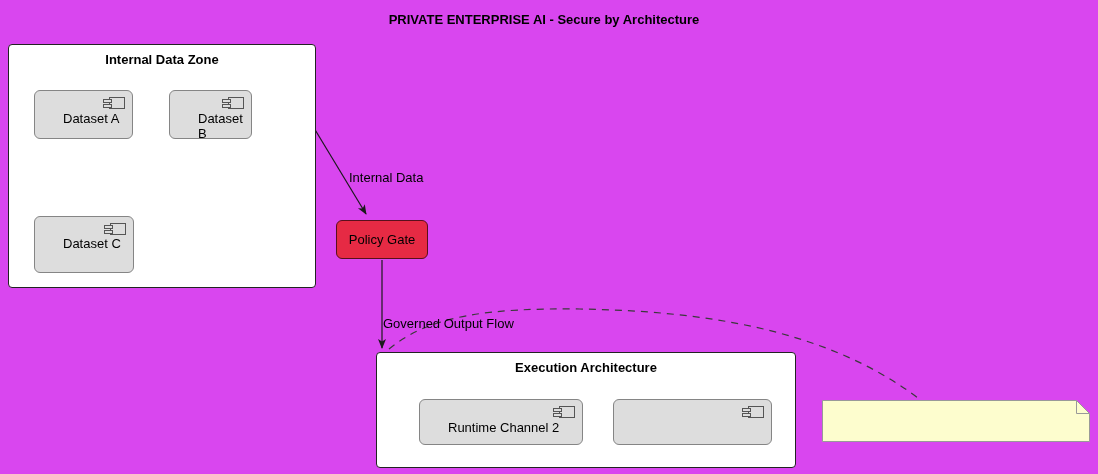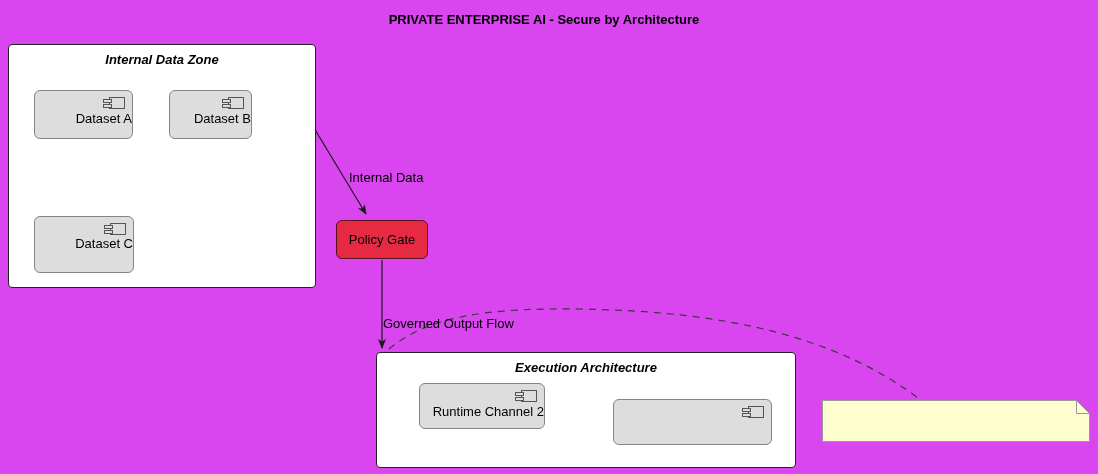--- a/index.html
+++ b/index.html
@@ -20,34 +20,34 @@
   .package{
     position:absolute;
     background:#ffffff;
     border:1px solid #222222;
     border-radius:4px;
   }
   .package-title{
     width:100%;text-align:center;
     font-size:13px;font-weight:bold;
     padding-top:7px;
-    font-style:italic;
   }
   .component{
     position:absolute;
     background:#dddddd;
     border:1px solid #858585;
     border-radius:6px;
     box-sizing:border-box;
   }
   .component-label{
     position:absolute;
     left:0;right:0;top:20px;
-    text-align:right;
+    text-align:left;
     font-size:13px;
+    padding-left:28px;
   }
   .component-icon{
     position:absolute;
     top:6px;right:7px;
     width:22px;height:13px;
   }
   #policy-gate{
     position:absolute;
     left:336px;top:220px;width:92px;height:39px;
     background:#e62a44;
@@ -132,21 +132,21 @@
 
   <div id="policy-gate">
     <span>Policy Gate</span>
   </div>
 
   <div class="edge-label" style="left:383px;top:316px;text-align:center;">Governed Output Flow</div>
 
   <div class="package" style="left:376px;top:352px;width:418px;height:114px;">
     <div class="package-title">Execution Architecture</div>
 
-    <div class="component" style="left:42px;top:30px;width:126px;height:46px;">
+    <div class="component" style="left:42px;top:46px;width:164px;height:46px;">
       <svg class="component-icon" viewBox="0 0 22 13">
         <rect x="6.5" y="0.5" width="15" height="11" fill="#dddddd" stroke="#555" stroke-width="1"></rect>
         <rect x="0.5" y="2.5" width="8" height="3" fill="#dddddd" stroke="#555" stroke-width="1"></rect>
         <rect x="0.5" y="7.5" width="8" height="3" fill="#dddddd" stroke="#555" stroke-width="1"></rect>
       </svg>
       <div class="component-label">Runtime Channel 2</div>
     </div>
 
     <div class="component" style="left:236px;top:46px;width:159px;height:46px;">
       <svg class="component-icon" viewBox="0 0 22 13">

